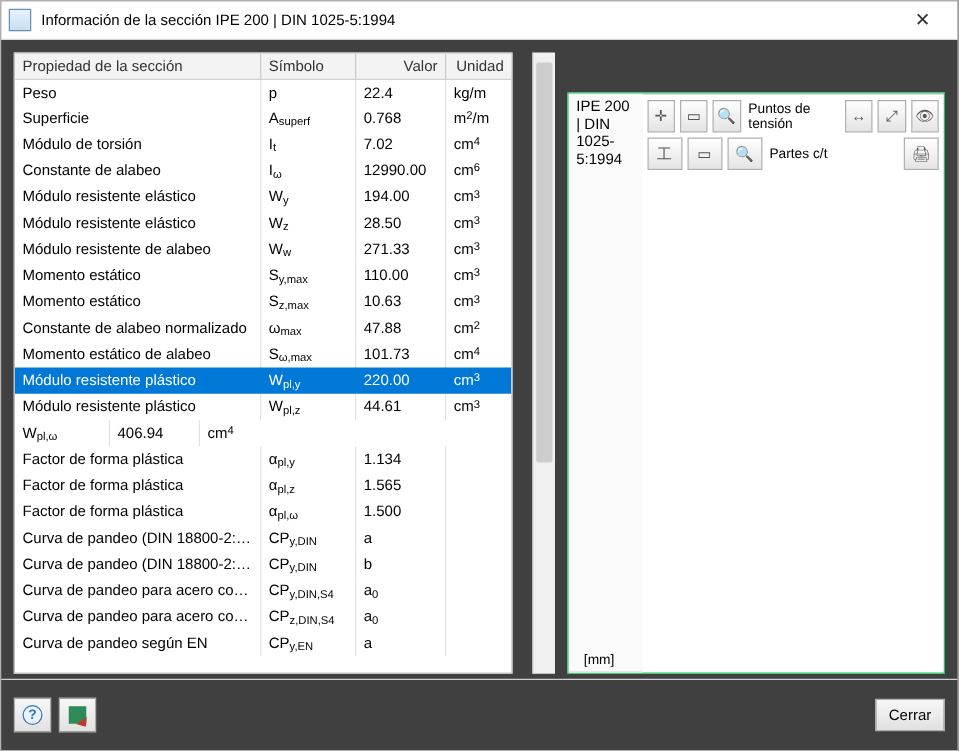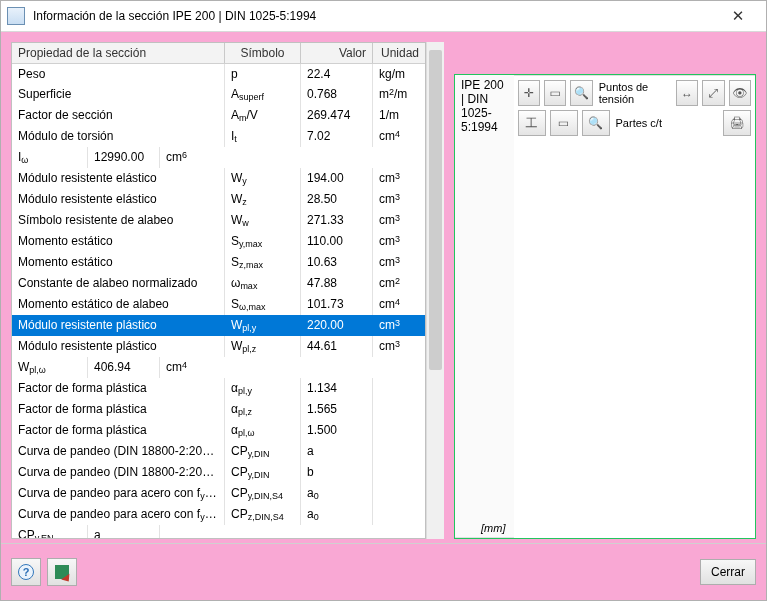--- a/index.html
+++ b/index.html
@@ -1,42 +1,42 @@
 <!DOCTYPE html>
 <html><head>
 <meta charset="utf-8">
 <style>
   html,body{margin:0;padding:0;font-family:"Segoe UI",Tahoma,Arial,sans-serif;font-size:12px;color:#000;background:#fff;}
-  .window{width:767px;height:601px;box-sizing:border-box;border:1px solid #b0b0b0;background:#f9a8d4;display:flex;flex-direction:column;}
+  .window{width:767px;height:601px;box-sizing:border-box;border:1px solid #b0b0b0;background:#404040;display:flex;flex-direction:column;}
   .titlebar{height:30px;background:#fff;border-bottom:1px solid #d9d9d9;display:flex;align-items:center;padding:0 6px;}
   .titlebar .ticon{width:16px;height:16px;border:1px solid #6b90b3;background:linear-gradient(#e8f1fb,#c9def3);margin-right:8px;}
   .titlebar .title{flex:1;font-size:12px;}
   .titlebar .xbtn{width:44px;height:30px;display:flex;align-items:center;justify-content:center;font-family:Arial;font-size:15px;color:#333;cursor:pointer;}
   .content{flex:1;display:flex;padding:10px 10px 4px 10px;gap:10px;min-height:0;}
-  .left{flex:1;display:flex;min-width:0;}
+  .left{flex:1;display:flex;min-width:0;gap:16px;}
   .table-wrap{border:1px solid #c0c0c0;background:#fff;display:flex;flex-direction:column;min-width:0;flex:1;}
   .thead,.trow{display:flex;align-items:stretch;}
   .thead{background:#f3f3f3;border-bottom:1px solid #d0d0d0;font-weight:400;}
   .th,.td{padding:3px 6px;box-sizing:border-box;border-right:1px solid #e2e2e2;overflow:hidden;white-space:nowrap;text-overflow:ellipsis;}
   .th{color:#333;border-right:1px solid #c9c9c9;}
   .c-prop{flex:1;min-width:0;}
   .c-sym{width:76px;}
   .c-val{width:72px;text-align:left;}
   .c-unit{width:52px;border-right:none;}
   .tbody{flex:1;overflow:hidden;}
   .trow.sel{background:#0078d7;color:#fff;}
   .trow.sel .td{border-right-color:#0078d7;}
   .scrollbar{width:17px;background:#f0f0f0;border-left:1px solid #dcdcdc;position:relative;}
   .thumb{position:absolute;left:2px;right:2px;top:8px;height:320px;background:#cdcdcd;border-radius:2px;}
   sub,.sub{font-size:9px;vertical-align:-2px;}
   sup,.sup{font-size:9px;vertical-align:3px;}
   .right{width:300px;display:flex;flex-direction:row;border:1px solid #22c55e;background:#fff;margin-top:32px;}
   .rhead{padding:3px 6px;border-bottom:1px solid #e0e0e0;background:#fafafa;font-size:12px;}
   .canvas{flex:1;position:relative;}
-  .unitlbl{position:absolute;right:8px;bottom:4px;font-size:11px;font-style:italic;}
+  .unitlbl{position:absolute;right:22px;bottom:4px;font-size:11px;}
   svg{position:absolute;inset:0;}
   .rtoolbar{border-top:1px solid #e0e0e0;padding:4px;display:flex;flex-direction:column;gap:4px;}
   .tbrow{display:flex;align-items:center;gap:4px;}
   .tbbtn{width:26px;height:24px;border:1px solid #b0b0b0;background:linear-gradient(#fefefe,#e4e4e4);display:flex;align-items:center;justify-content:center;font-size:12px;color:#555;cursor:pointer;}
   .tbspacer{flex:1;}
   .tblabel{font-size:11px;margin-left:2px;}
   .footer{height:44px;border-top:1px solid #d0d0d0;padding:6px 10px;display:flex;align-items:center;gap:6px;}
   .footer .spacer{flex:1;}
   .btn{border:1px solid #adadad;background:linear-gradient(#f7f7f7,#e1e1e1);height:26px;padding:0 10px;font:inherit;cursor:pointer;}
   .iconbtn{width:28px;height:26px;border:1px solid #adadad;background:linear-gradient(#f7f7f7,#e1e1e1);display:flex;align-items:center;justify-content:center;cursor:pointer;}
@@ -52,68 +52,63 @@
     <div class="ticon"></div>
     <div class="title">Información de la sección IPE 200 | DIN 1025-5:1994</div>
     <div class="xbtn">✕</div>
   </div>
 
   <div class="content">
     <div class="left">
       <div class="table-wrap">
         <div class="thead">
           <div class="th c-prop">Propiedad de la sección</div>
-          <div class="th c-sym" style="text-align:center">Símbolo</div>
+          <div class="th c-sym" style="">Símbolo</div>
           <div class="th c-val" style="text-align:right">Valor</div>
           <div class="th c-unit" style="text-align:right">Unidad</div>
         </div>
         <div class="tbody" id="tbody">
             <div class="trow">
               <div class="td c-prop">Peso</div>
               <div class="td c-sym">p</div>
               <div class="td c-val">22.4</div>
               <div class="td c-unit">kg/m</div>
             </div>
             <div class="trow">
               <div class="td c-prop">Superficie</div>
               <div class="td c-sym">A<sub>superf</sub></div>
               <div class="td c-val">0.768</div>
               <div class="td c-unit">m<sup>2</sup>/m</div>
             </div>
             <div class="trow">
-              <div class="td c-prop">Factor de sección</div>
-              <div class="td c-sym">A<sub>m</sub>/V</div>
-              <div class="td c-val">269.474</div>
-              <div class="td c-unit">1/m</div>
-            </div>
-            <div class="trow">
               <div class="td c-prop">Módulo de torsión</div>
               <div class="td c-sym">I<sub>t</sub></div>
               <div class="td c-val">7.02</div>
               <div class="td c-unit">cm<sup>4</sup></div>
             </div>
             <div class="trow">
+              <div class="td c-prop">Constante de alabeo</div>
               <div class="td c-sym">I<sub>ω</sub></div>
               <div class="td c-val">12990.00</div>
               <div class="td c-unit">cm<sup>6</sup></div>
             </div>
             <div class="trow">
               <div class="td c-prop">Módulo resistente elástico</div>
               <div class="td c-sym">W<sub>y</sub></div>
               <div class="td c-val">194.00</div>
               <div class="td c-unit">cm<sup>3</sup></div>
             </div>
             <div class="trow">
               <div class="td c-prop">Módulo resistente elástico</div>
               <div class="td c-sym">W<sub>z</sub></div>
               <div class="td c-val">28.50</div>
               <div class="td c-unit">cm<sup>3</sup></div>
             </div>
             <div class="trow">
-              <div class="td c-prop">Símbolo resistente de alabeo</div>
+              <div class="td c-prop">Módulo resistente de alabeo</div>
               <div class="td c-sym">W<sub>w</sub></div>
               <div class="td c-val">271.33</div>
               <div class="td c-unit">cm<sup>3</sup></div>
             </div>
             <div class="trow">
               <div class="td c-prop">Momento estático</div>
               <div class="td c-sym">S<sub>y,max</sub></div>
               <div class="td c-val">110.00</div>
               <div class="td c-unit">cm<sup>3</sup></div>
             </div>
@@ -188,20 +183,21 @@
               <div class="td c-val">a<sub>0</sub></div>
               <div class="td c-unit"></div>
             </div>
             <div class="trow">
               <div class="td c-prop">Curva de pandeo para acero con f<sub>y</sub>&gt;=460</div>
               <div class="td c-sym">CP<sub>z,DIN,S4</sub></div>
               <div class="td c-val">a<sub>0</sub></div>
               <div class="td c-unit"></div>
             </div>
             <div class="trow">
+              <div class="td c-prop">Curva de pandeo según EN</div>
               <div class="td c-sym">CP<sub>y,EN</sub></div>
               <div class="td c-val">a</div>
               <div class="td c-unit"></div>
             </div>
           </div>
       </div>
       <div class="scrollbar">
           <div class="thumb"></div>
         </div>
     </div>

